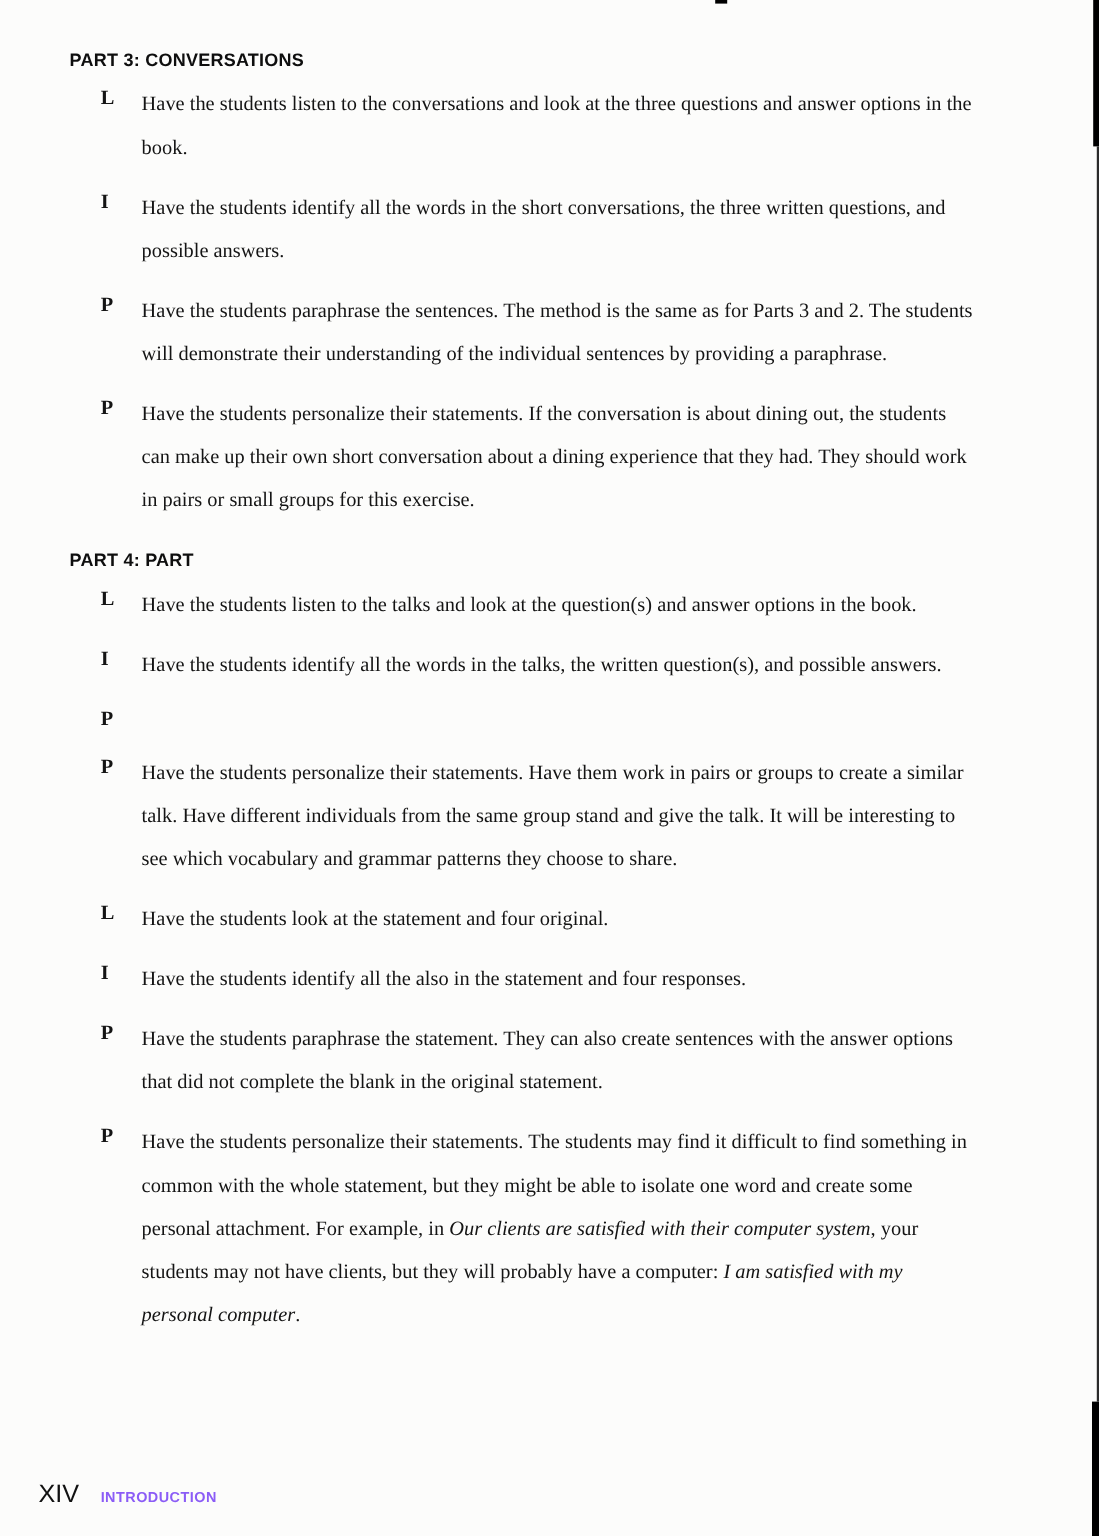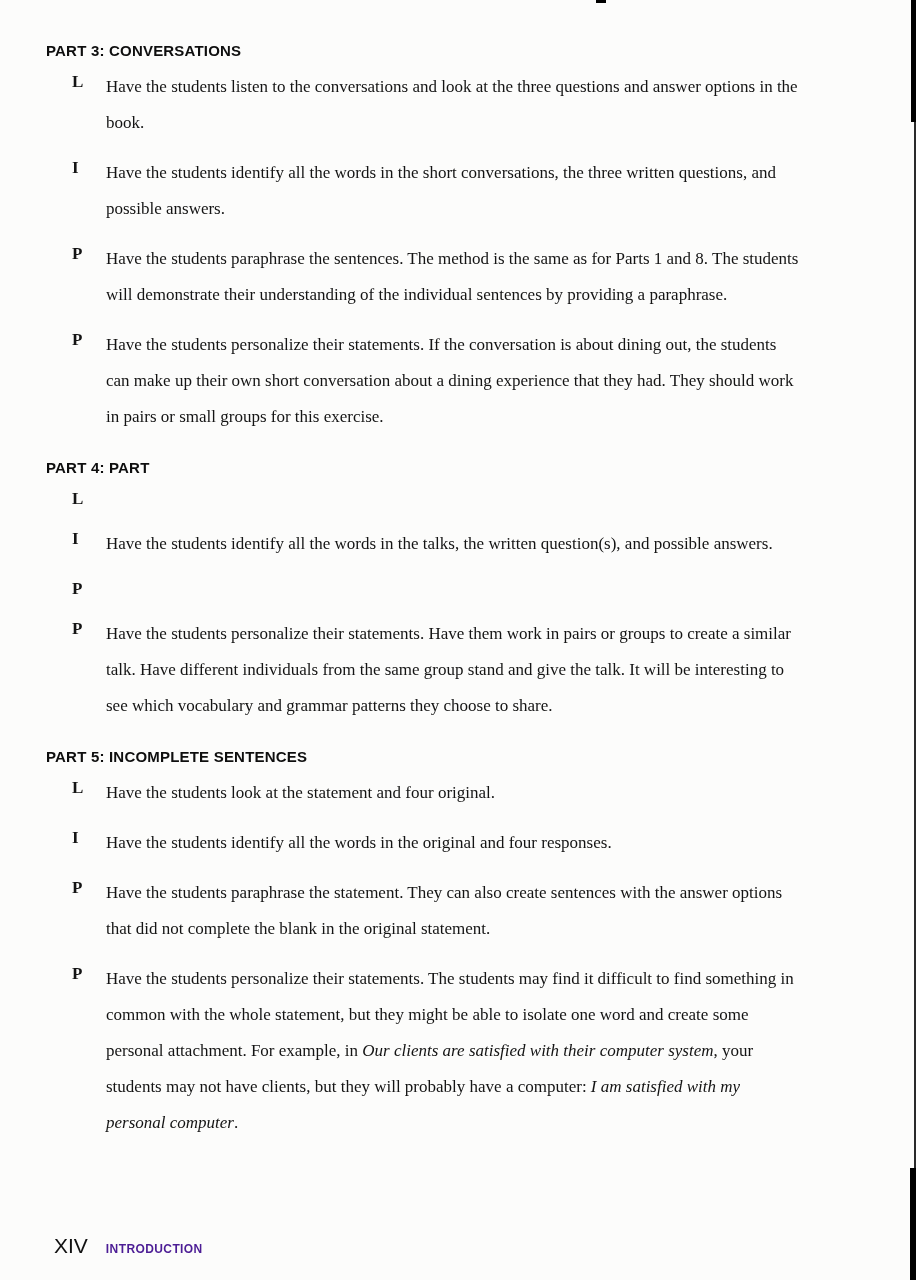--- a/index.html
+++ b/index.html
@@ -10,20 +10,21 @@
     width: 916px;
     height: 1280px;
     background: #fcfcfb;
     color: #141414;
     font-family: "Liberation Serif", "DejaVu Serif", serif;
     position: relative;
     overflow: hidden;
   }
   .page-content {
     padding: 42px 98px 0 46px;
+    margin-left: 12px;
   }
   .part-section {
     margin-bottom: 10px;
   }
   .part-heading {
     font-family: "Liberation Sans", "DejaVu Sans", sans-serif;
     font-weight: bold;
     font-size: 15px;
     letter-spacing: 0.2px;
     color: #0e0e0e;
@@ -48,37 +49,37 @@
     margin: 0;
     font-size: 17px;
     line-height: 36px;
     max-width: 694px;
   }
   .item-text .italic {
     font-style: italic;
   }
   .page-footer {
     position: absolute;
-    left: 54px;
+    left: 32px;
     bottom: 22px;
     display: flex;
     align-items: baseline;
     gap: 18px;
     font-family: "Liberation Sans", "DejaVu Sans", sans-serif;
   }
   .footer-page-number {
     font-size: 21px;
     font-weight: normal;
     color: #111;
   }
   .footer-label {
     font-size: 12px;
     font-weight: bold;
     letter-spacing: 0.4px;
-    color: #4c1d95;
+    color: #8b5cf6;
   }
   
   .edge-mark {
     position: absolute;
     background: #000;
   }
   .edge-right-top    { right: 0; top: 0; width: 5px; height: 122px; }
   .edge-right-bottom { right: 0; bottom: 0; width: 6px; height: 112px; }
   .edge-right-mid    { right: 0; top: 122px; width: 2px; height: 1046px; background: #2a2a2a; }
   .edge-top-tick     { left: 596px; top: 0; width: 10px; height: 3px; }
@@ -96,64 +97,64 @@
     <p class="item-text"><span class="">Have the students listen to the conversations and look at the three questions and answer options in the book.</span></p>
   </div>
 
   <div class="item">
     <span class="item-letter">I</span>
     <p class="item-text"><span class="">Have the students identify all the words in the short conversations, the three written questions, and possible answers.</span></p>
   </div>
 
   <div class="item">
     <span class="item-letter">P</span>
-    <p class="item-text"><span class="">Have the students paraphrase the sentences. The method is the same as for Parts 1 and 8. The students will demonstrate their understanding of the individual sentences by providing a paraphrase.</span></p>
+    <p class="item-text"><span class="">Have the students paraphrase the sentences. The method is the same as for Parts 3 and 2. The students will demonstrate their understanding of the individual sentences by providing a paraphrase.</span></p>
   </div>
 
   <div class="item">
     <span class="item-letter">P</span>
     <p class="item-text"><span class="">Have the students personalize their statements. If the conversation is about dining out, the students can make up their own short conversation about a dining experience that they had. They should work in pairs or small groups for this exercise.</span></p>
   </div>
 </div>
   </section>
 
   <section class="part-section">
     <h2 class="part-heading">PART 4: PART</h2>
     <div class="items">
   <div class="item">
     <span class="item-letter">L</span>
+    <p class="item-text"><span class="">Have the students listen to the talks and look at the question(s) and answer options in the book.</span></p>
   </div>
 
   <div class="item">
     <span class="item-letter">I</span>
     <p class="item-text"><span class="">Have the students identify all the words in the talks, the written question(s), and possible answers.</span></p>
   </div>
 
   <div class="item">
     <span class="item-letter">P</span>
   </div>
 
   <div class="item">
     <span class="item-letter">P</span>
     <p class="item-text"><span class="">Have the students personalize their statements. Have them work in pairs or groups to create a similar talk. Have different individuals from the same group stand and give the talk. It will be interesting to see which vocabulary and grammar patterns they choose to share.</span></p>
   </div>
 </div>
   </section>
 
   <section class="part-section">
-    <h2 class="part-heading">PART 5: INCOMPLETE SENTENCES</h2>
     <div class="items">
   <div class="item">
     <span class="item-letter">L</span>
     <p class="item-text"><span class="">Have the students look at the statement and four original.</span></p>
   </div>
 
   <div class="item">
     <span class="item-letter">I</span>
-    <p class="item-text"><span class="">Have the students identify all the words in the original and four responses.</span></p>
+    <p class="item-text"><span class="">Have the students identify all the also in the statement and four responses.</span></p>
   </div>
 
   <div class="item">
     <span class="item-letter">P</span>
     <p class="item-text"><span class="">Have the students paraphrase the statement. They can also create sentences with the answer options that did not complete the blank in the original statement.</span></p>
   </div>
 
   <div class="item">
     <span class="item-letter">P</span>
     <p class="item-text"><span class="">Have the students personalize their statements. The students may find it difficult to find something in common with the whole statement, but they might be able to isolate one word and create some personal attachment. For example, in </span><span class="italic">Our clients are satisfied with their computer system</span><span class="">, your students may not have clients, but they will probably have a computer: </span><span class="italic">I am satisfied with my personal computer</span><span class="">.</span></p>

